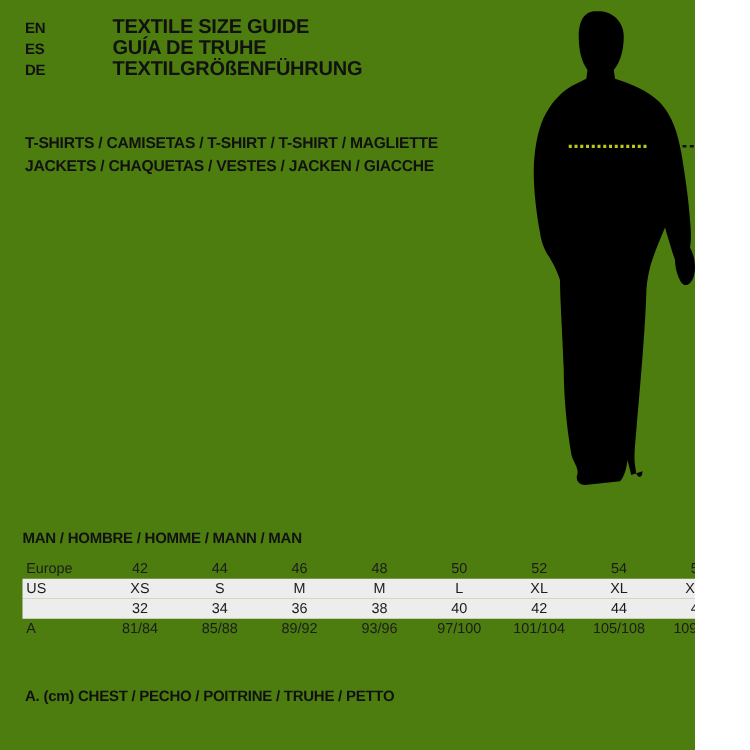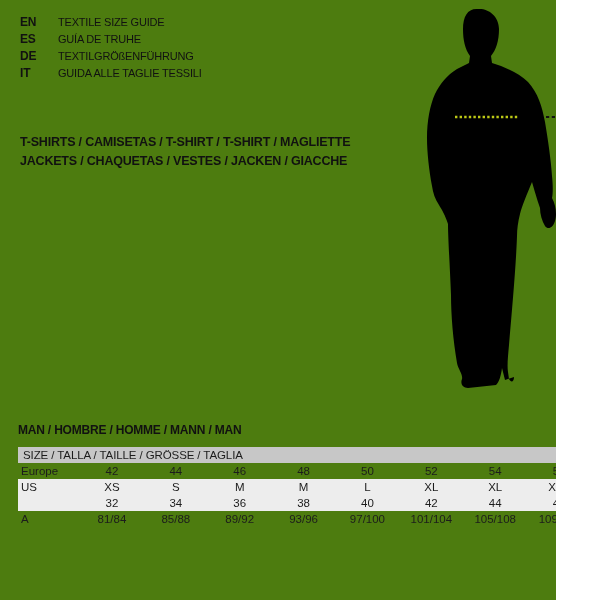--- a/index.html
+++ b/index.html
@@ -4,23 +4,23 @@
 <style>
   html,body{margin:0;padding:0;}
   .page{
     position:relative;width:556px;height:600px;background:#4d7c0f;overflow:hidden;
     font-family:"Liberation Sans",sans-serif;color:var(--ink,#111);
   }
   
   .lang-list{position:absolute;left:20px;top:13px;}
   .lang-row{display:flex;height:17px;align-items:center;}
   .lang-code{width:38px;font-size:12px;font-weight:700;letter-spacing:-0.2px;}
-  .lang-label{font-size:11px;font-weight:400;letter-spacing:-0.2px;white-space:nowrap;}
+  .lang-label{font-size:16px;font-weight:700;letter-spacing:-0.2px;white-space:nowrap;margin-left:32px;}
   
-  .categories{position:absolute;left:20px;top:105px;margin-top:28px;}
+  .categories{position:absolute;left:20px;top:105px;}
   .cat-line{font-size:12.5px;font-weight:700;letter-spacing:-0.2px;line-height:18.5px;white-space:nowrap;}
   
   .figure{position:absolute;left:400px;top:0;width:200px;height:410px;}
   .figure svg{display:block;width:200px;height:410px;}
   
   .section-title{position:absolute;left:18px;top:423px;font-size:12px;font-weight:700;letter-spacing:-0.2px;white-space:nowrap;}
   
   .size-table{position:absolute;left:18px;top:447px;width:573px;font-size:11.5px;color:#1c1c1c;}
   .t-header{height:16px;line-height:16px;background:var(--table-header-bg,#c7c7c7);padding-left:5px;letter-spacing:-0.1px;}
   .t-row{display:grid;grid-template-columns:62px repeat(8,1fr);height:16px;align-items:center;}
@@ -41,24 +41,20 @@
       <span class="lang-code">EN</span>
       <span class="lang-label">TEXTILE SIZE GUIDE</span>
     </div>
     <div class="lang-row">
       <span class="lang-code">ES</span>
       <span class="lang-label">GUÍA DE TRUHE</span>
     </div>
     <div class="lang-row">
       <span class="lang-code">DE</span>
       <span class="lang-label">TEXTILGRÖßENFÜHRUNG</span>
-    </div>
-    <div class="lang-row">
-      <span class="lang-code">IT</span>
-      <span class="lang-label">GUIDA ALLE TAGLIE TESSILI</span>
     </div>
   </div>
 
   <div class="categories">
     <div class="cat-line">T-SHIRTS / CAMISETAS / T-SHIRT / T-SHIRT / MAGLIETTE</div>
     <div class="cat-line">JACKETS / CHAQUETAS / VESTES / JACKEN / GIACCHE</div>
   </div>
 
   <div class="figure">
     <svg viewBox="0 0 200 410" xmlns="http://www.w3.org/2000/svg">
@@ -100,21 +96,20 @@
         C63,16 68,8 78,9 Z"></path>
       <line x1="55" y1="117" x2="119" y2="117" stroke="var(--measure-dots,#bdc916)" stroke-width="2.6" stroke-dasharray="2.4 2.2"></line>
       <line x1="146" y1="117" x2="160" y2="117" stroke="var(--ink,#111)" stroke-width="2" stroke-dasharray="3.2 2.6"></line>
       <text class="measure-label" x="164" y="121.5">A</text>
     </svg>
   </div>
 
   <div class="section-title">MAN / HOMBRE / HOMME / MANN / MAN</div>
 
   <div class="size-table">
-    <div class="t-header">SIZE / TALLA / TAILLE / GRÖSSE / TAGLIA</div>
 
     <div class="t-row">
       <span class="t-label">Europe</span>
       <span class="t-cell">42</span>
       <span class="t-cell">44</span>
       <span class="t-cell">46</span>
       <span class="t-cell">48</span>
       <span class="t-cell">50</span>
       <span class="t-cell">52</span>
       <span class="t-cell">54</span>
@@ -151,14 +146,15 @@
       <span class="t-cell">85/88</span>
       <span class="t-cell">89/92</span>
       <span class="t-cell">93/96</span>
       <span class="t-cell">97/100</span>
       <span class="t-cell">101/104</span>
       <span class="t-cell">105/108</span>
       <span class="t-cell">109/112</span>
     </div>
   </div>
 
+  <div class="footnote">A. (cm) CHEST / PECHO / POITRINE / TRUHE / PETTO</div>
 
 </div>
 
 </body></html>

